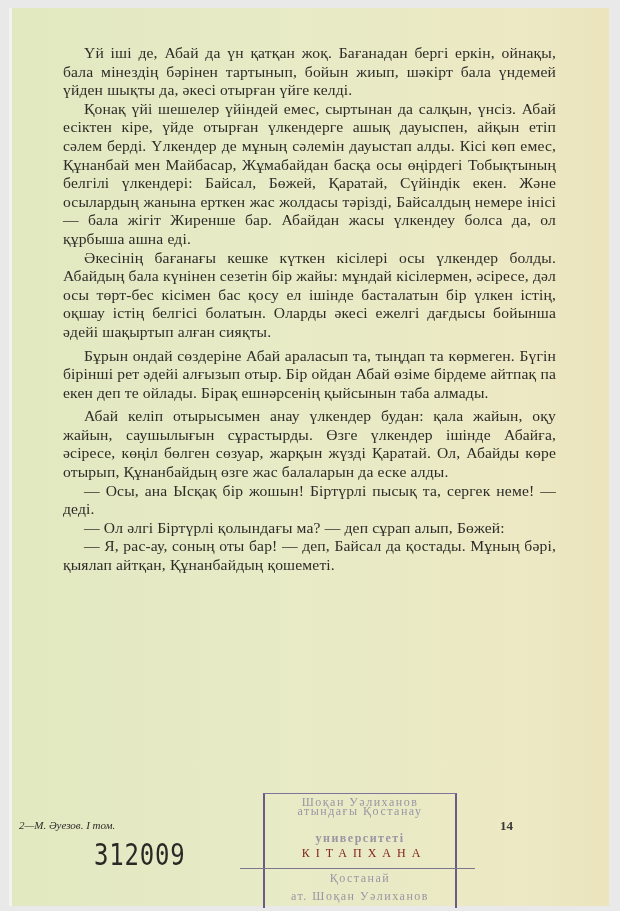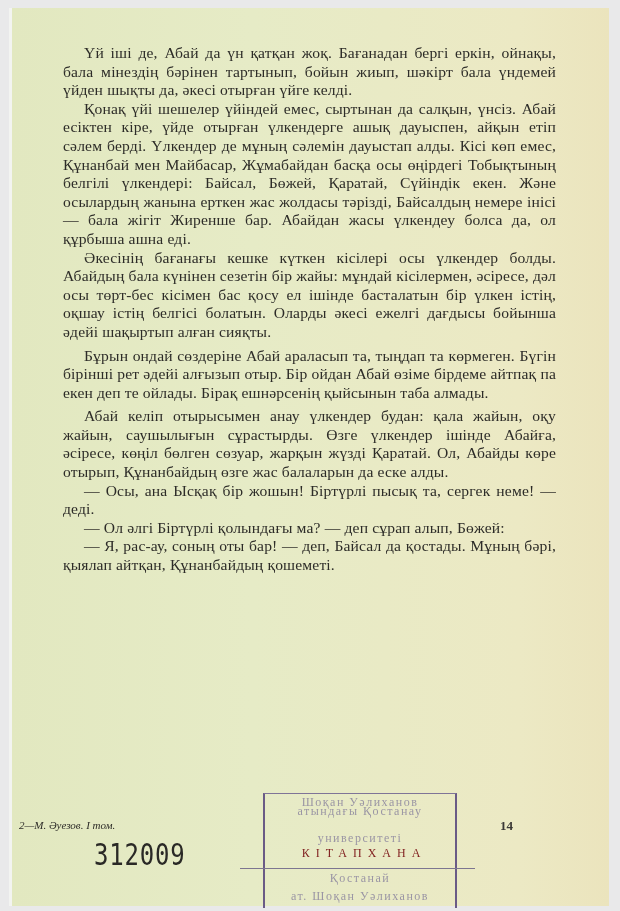--- a/index.html
+++ b/index.html
@@ -74,20 +74,20 @@
   <p class="dialog">— Ол әлгі Біртүрлі қолындағы ма? — деп сұрап алып, Бөжей:</p>
   <p class="dialog">— Я, рас-ау, соның оты бар! — деп, Байсал да қостады. Мұның бәрі, қыялап айтқан, Құнанбайдың қошеметі.</p>
 </div>
 
 <div class="footer-sig">2—М. Әуезов. I том.</div>
 <div class="inv-number">312009</div>
 
 <div class="stamp">
   <div class="line" style="top:1px;">Шоқан Уәлиханов</div>
   <div class="line" style="top:10px;">атындағы Қостанау</div>
-  <div class="line" style="top:37px;">университеті</div>
+  <div class="line" style="top:37px;font-weight:bold;">университеті</div>
   <div class="line" style="top:52px; letter-spacing:6px; color:#7f1d1d;padding-left:8px;">КІТАПХАНА</div>
   <div class="rule" style="top:74px;"></div>
   <div class="line" style="top:95px;">ат. Шоқан Уәлиханов</div>
   <div class="line" style="top:77px;">Қостанай</div>
 </div>
 
 <div class="page-num">14</div>
 
 </body></html>

